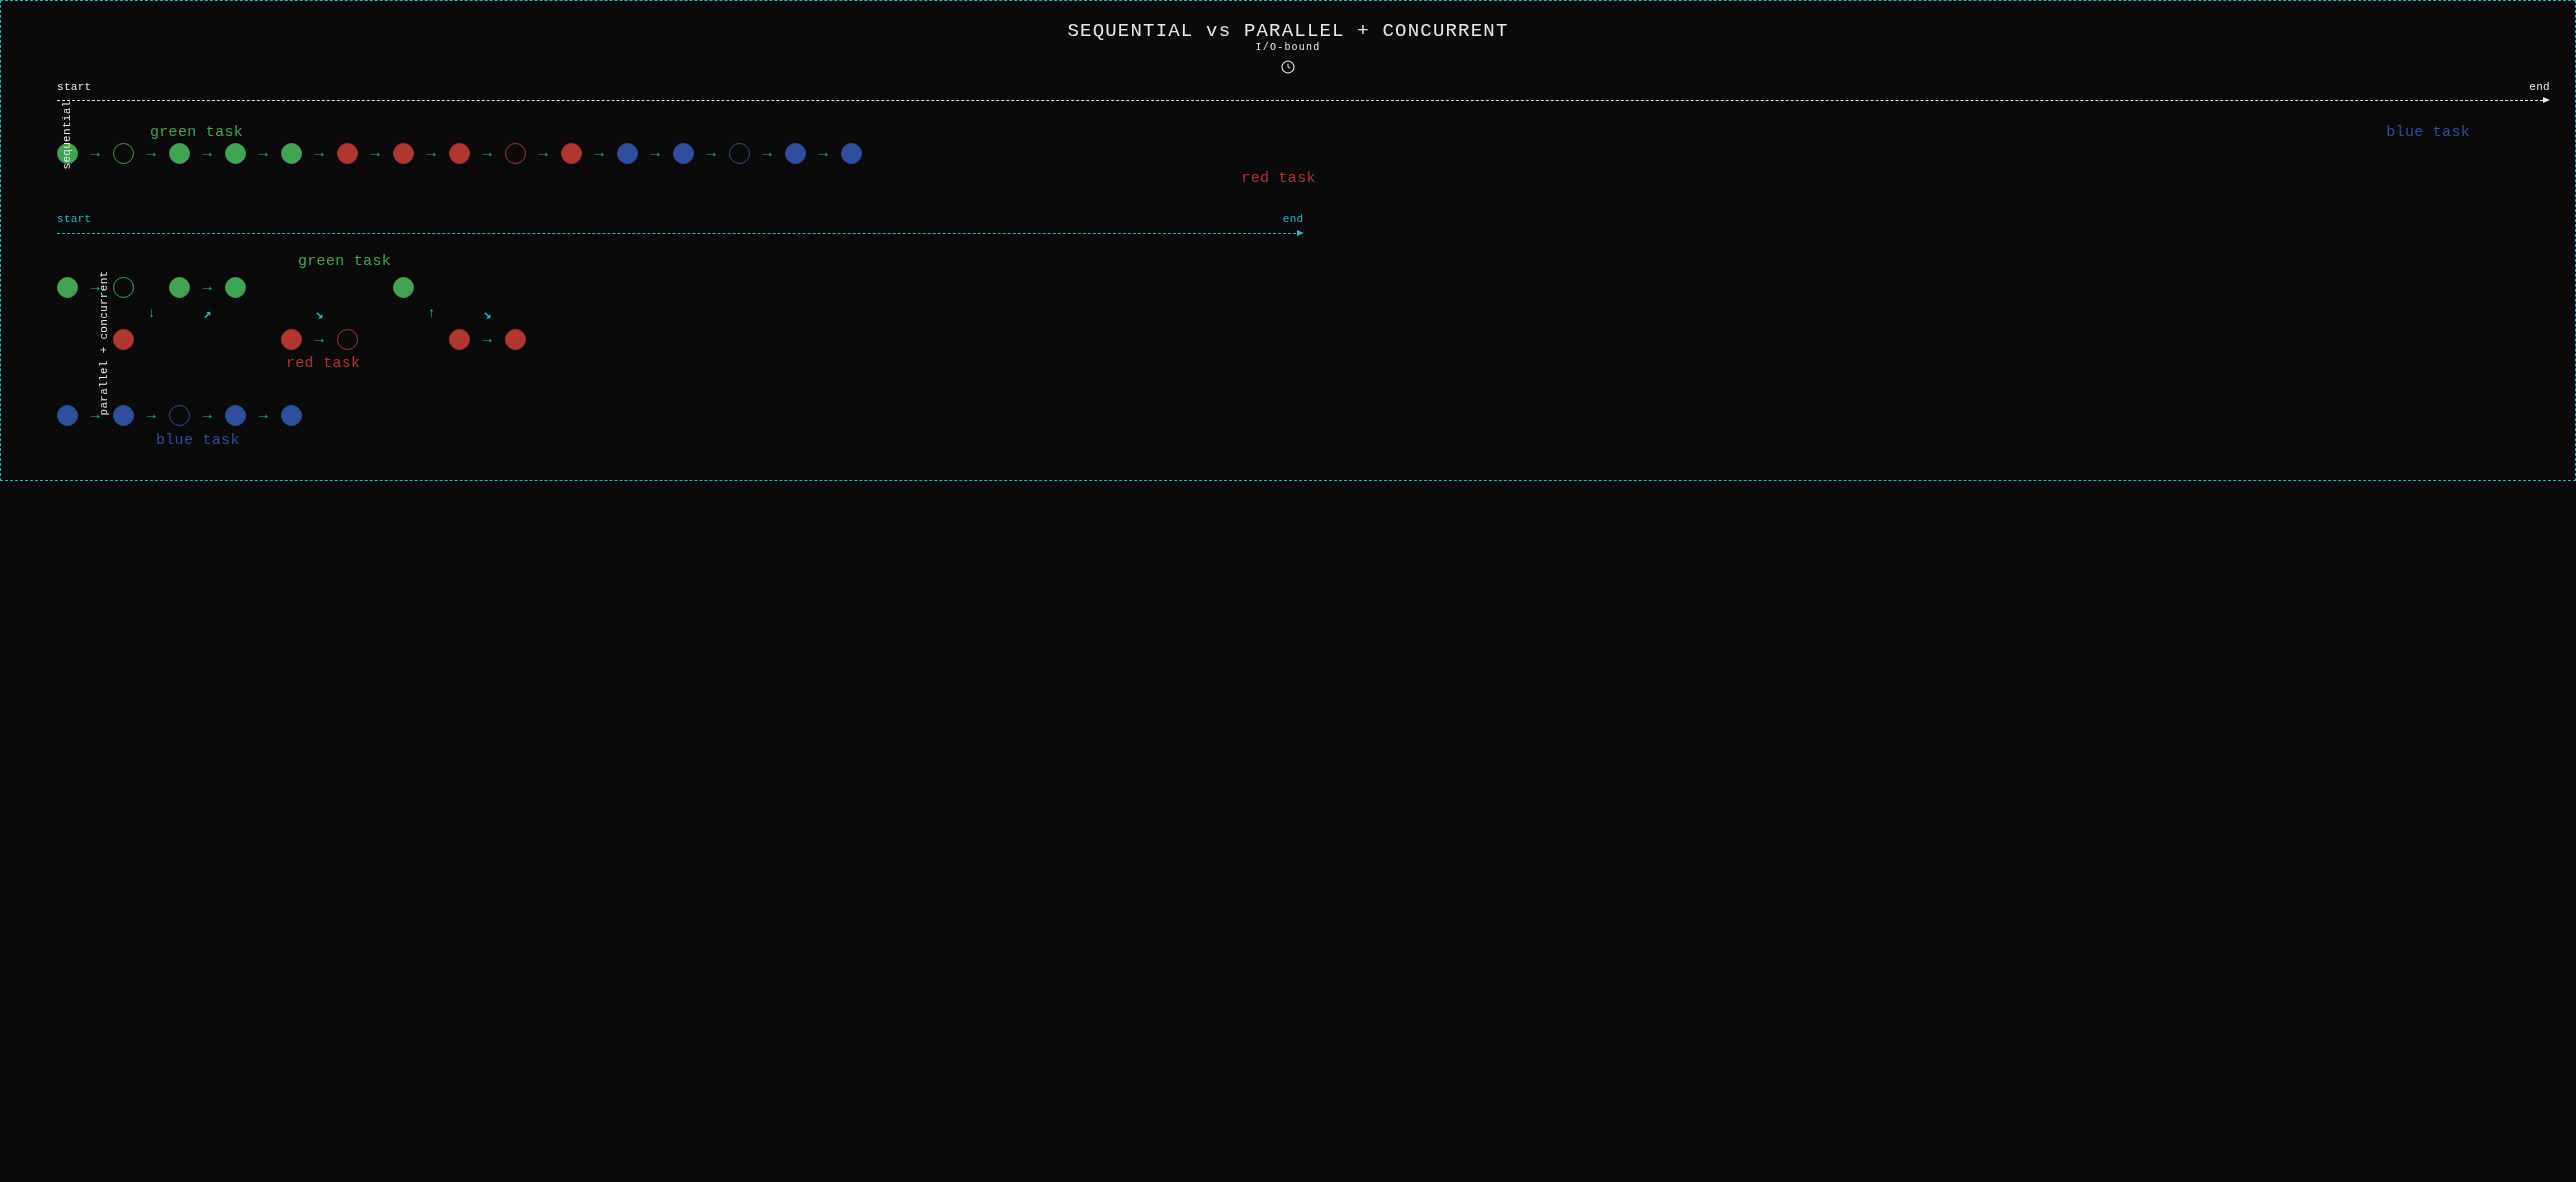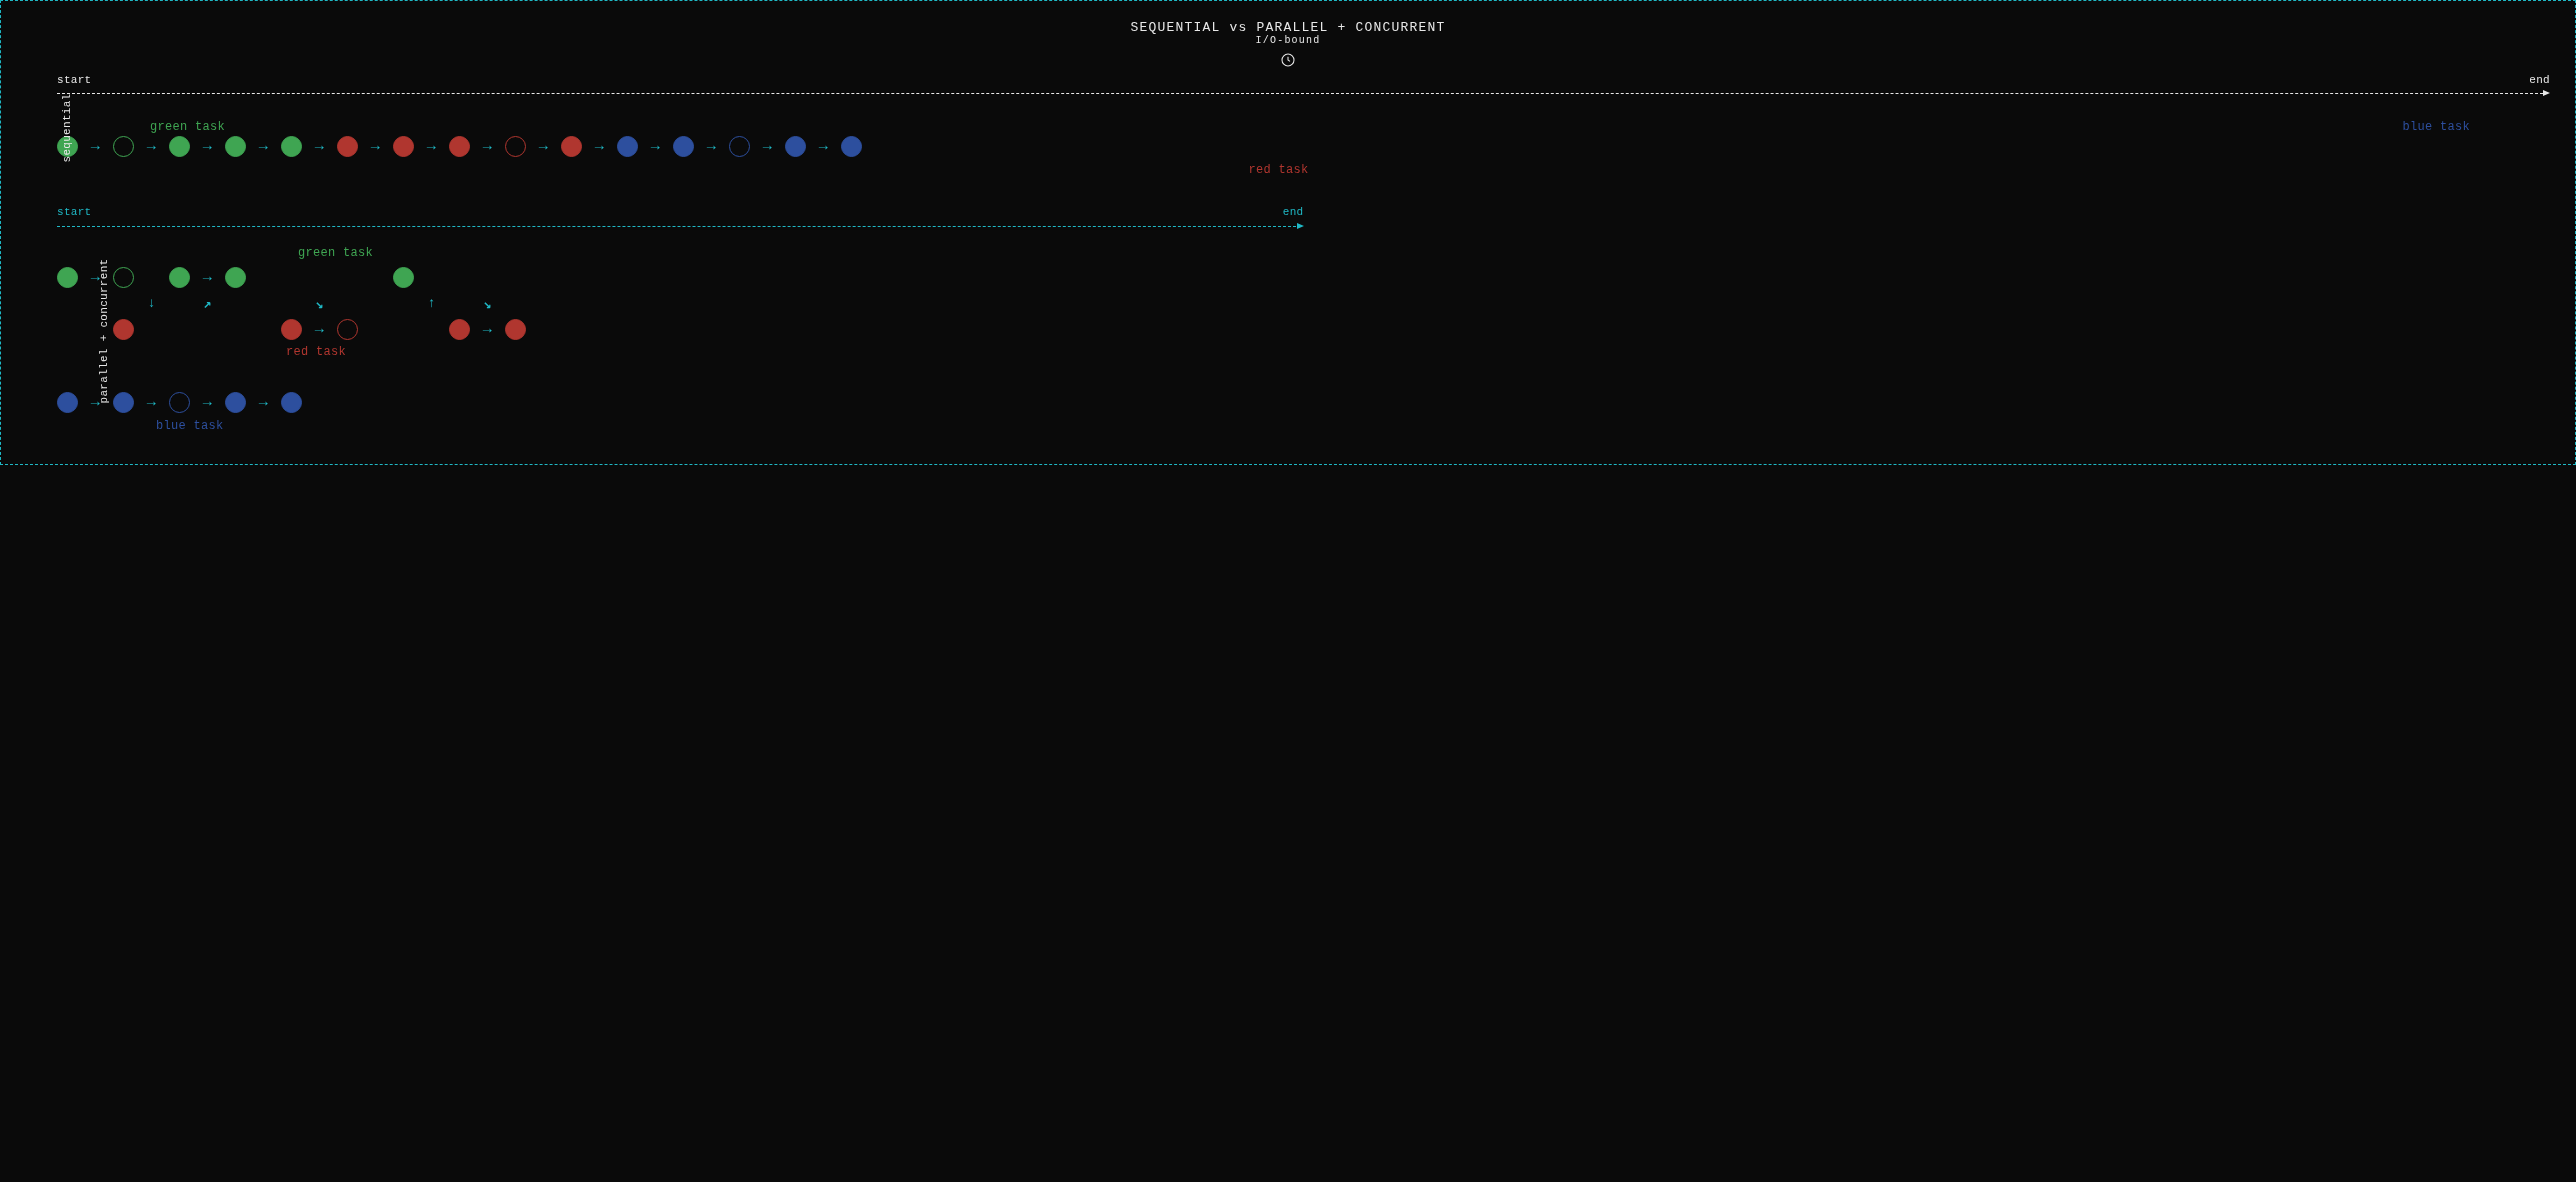--- a/index.html
+++ b/index.html
@@ -16,21 +16,21 @@
     border: 1.2px dashed #1fb8c5;
     margin: 0;
     padding: 18.5px 25px 31px 25px;
     min-height: 433px;
     position: relative;
   }
   .title-block {
     text-align: center;
     margin-bottom: 6.2px;
   }
-  .title-main { font-size: 13px; letter-spacing: 1.2px; }
+  .title-main { font-size: 19px; letter-spacing: 1.2px; }
   .title-sub  { font-size: 10px; letter-spacing: 1.2px; }
   .clock-row { text-align: center; margin: 3.7px 0 2.5px; }
   .clock-row svg { vertical-align: middle; }
 
   .section {
     position: relative;
     margin-top: 6.2px;
     margin-left: 31px;
   }
   .rot-label {
@@ -76,21 +76,21 @@
     border-bottom: 3.7px solid transparent;
     transform: translateY(-50%);
   }
   .timeline-dashline.white { color: #e8e8e8; border-color:#e8e8e8;}
   .timeline-dashline.cyan  { color: #1fb8c5; border-color:#1fb8c5;}
   
   .timeline-dashline.white::before { border-top-color:#e8e8e8; }
   .timeline-dashline.cyan::before  { border-top-color:#1fb8c5; }
 
   .label {
-    font-size: 12px;
+    font-size: 15px;
     margin: 12.4px 0 5px;
   }
   .label.green { color: #3fa552; }
   .label.red   { color: #b0362f; }
   .label.blue  { color: #2d4f9e; }
 
   .task-row {
     display: flex;
     align-items: center;
     gap: 0;

